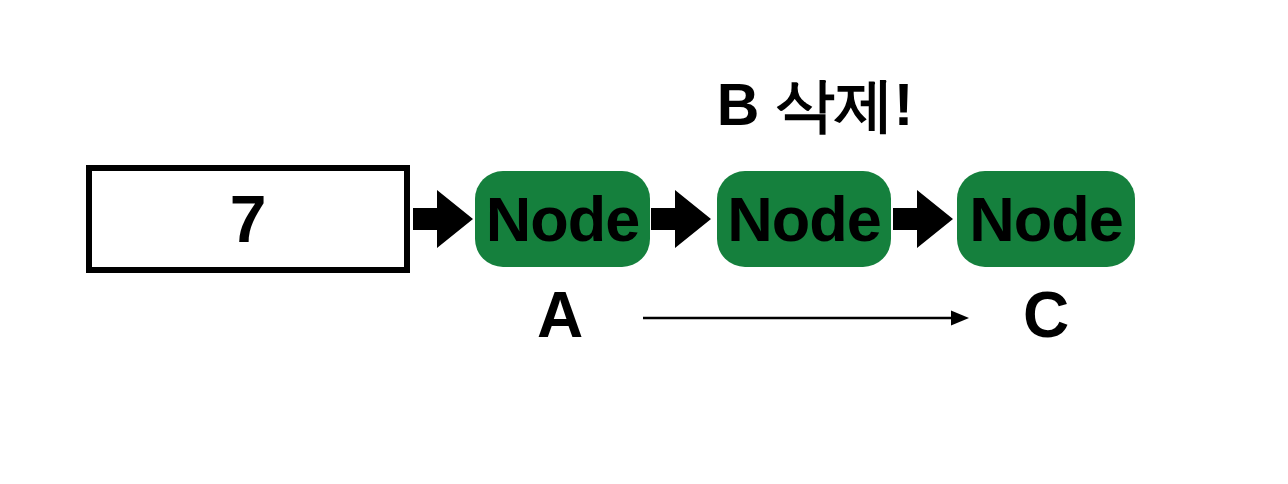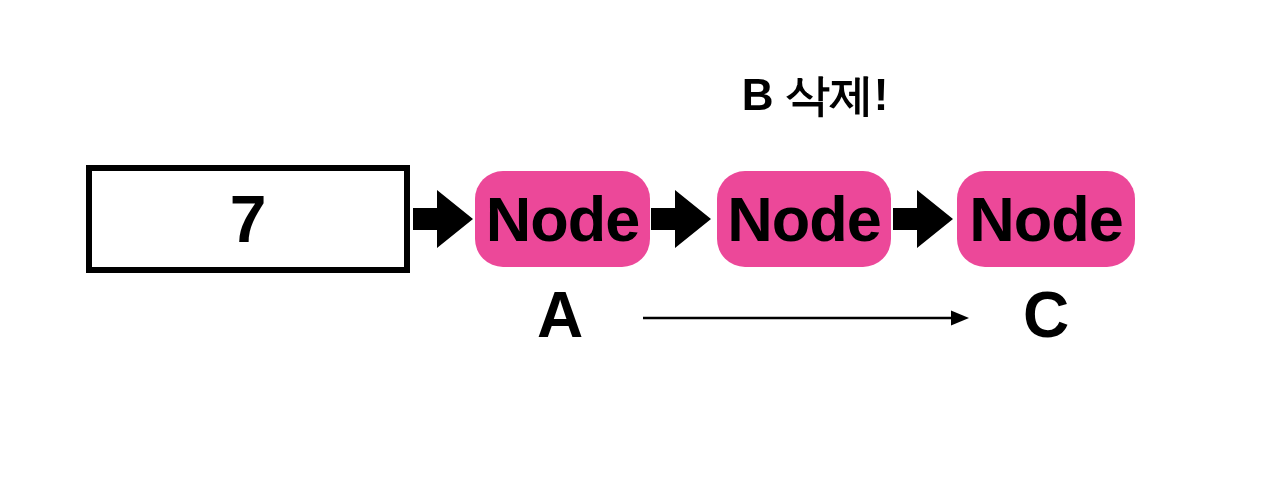--- a/index.html
+++ b/index.html
@@ -14,21 +14,21 @@
     background: #ffffff;
     overflow: hidden;
     font-family: "Liberation Sans", sans-serif;
     color: #000000;
   }
   .title {
     position: absolute;
     left: 815px;
     top: 66px;
     transform: translateX(-50%);
-    font-size: 44px;
+    font-size: 59px;
     font-weight: bold;
     white-space: nowrap;
     letter-spacing: 0px;
   }
   .head-box {
     position: absolute;
     left: 86px;
     top: 165px;
     width: 324px;
     height: 108px;
@@ -42,21 +42,21 @@
   .head-box .value {
     font-size: 66px;
     font-weight: bold;
     line-height: 1;
   }
   .node {
     position: absolute;
     top: 171px;
     height: 96px;
     border-radius: 28px;
-    background: #ec4899;
+    background: #15803d;
     display: flex;
     align-items: center;
     justify-content: center;
   }
   .node .node-label {
     font-size: 63px;
     font-weight: bold;
     line-height: 1;
     letter-spacing: -1px;
     color: #000000;

